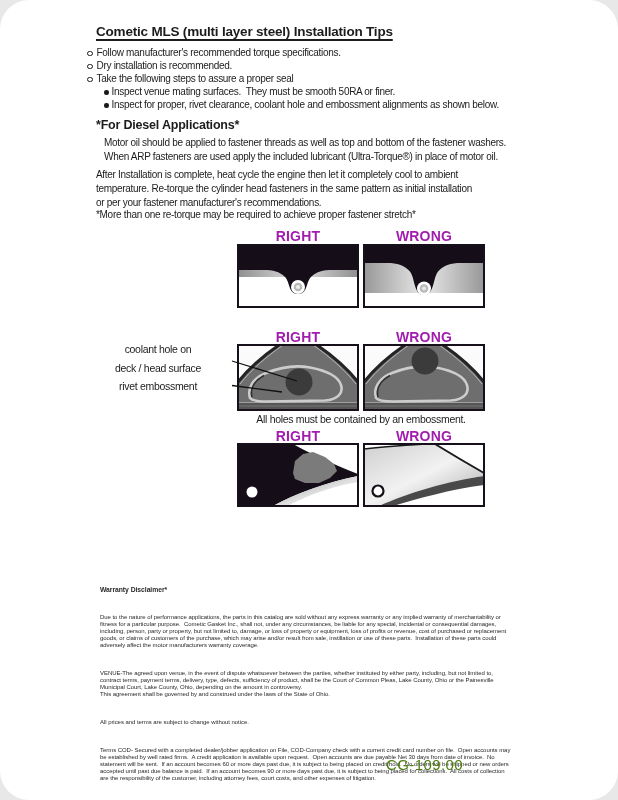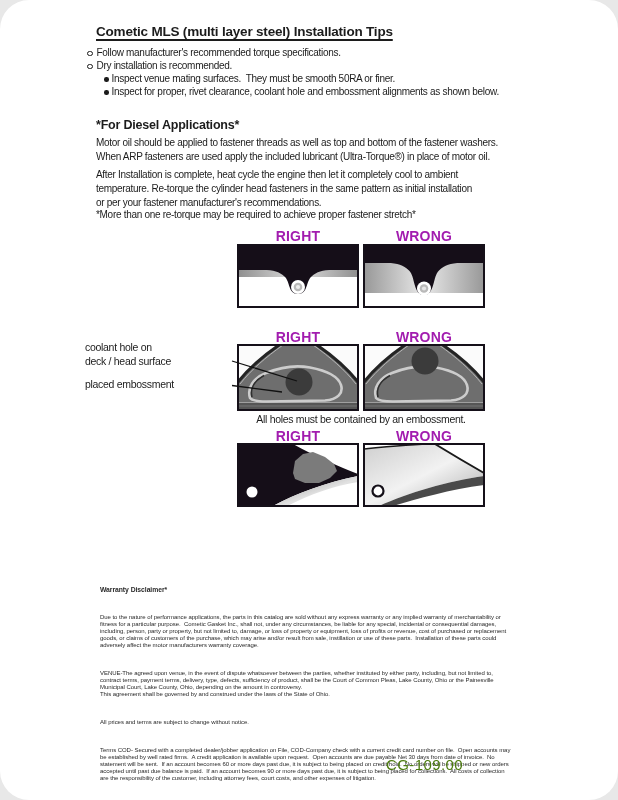--- a/index.html
+++ b/index.html
@@ -18,21 +18,21 @@
   .tip-row{display:flex;align-items:baseline;height:13px;white-space:pre;}
   .tip-row.sub{padding-left:17px;}
   .cmark{width:3.5px;height:3.5px;border:1px solid #1b1b1b;border-radius:50%;
     display:inline-block;margin-right:4px;flex:0 0 auto;align-self:center;}
   .dmark{width:4.5px;height:4.5px;background:#1b1b1b;border-radius:50%;
     display:inline-block;margin-right:3px;flex:0 0 auto;align-self:center;}
   .h2{font-size:12.5px;font-weight:bold;letter-spacing:-0.2px;white-space:pre;}
   .body-par{font-size:10px;letter-spacing:-0.3px;line-height:14px;white-space:pre;}
   .rw-label{font-size:14px;font-weight:bold;letter-spacing:0.2px;text-align:center;width:122px;color:#a21caf;}
   .caption{font-size:10.5px;letter-spacing:-0.3px;line-height:12.5px;white-space:pre;}
-  .side-label{font-size:10.5px;letter-spacing:-0.3px;line-height:14px;text-align:left;width:146px;white-space:pre;}
+  .side-label{font-size:10.5px;letter-spacing:-0.3px;line-height:19px;text-align:center;width:146px;white-space:pre;}
   .fineprint{font-size:6px;line-height:7px;letter-spacing:-0.05px;color:#2a2a2a;white-space:pre;}
   .fine-head{font-size:6.8px;font-weight:bold;margin-bottom:7px;white-space:pre;}
   .fine-par{margin-bottom:7px;}
   .partnum{font-size:15px;letter-spacing:0.4px;color:#4d7c0f;white-space:pre;}
   svg{display:block;}
 </style>
 </head>
 <body>
 
 <div class="page">
@@ -41,32 +41,36 @@
 
   <div class="abs tips" style="left:87px;top:47px;">
     <div class="tip-row">
       <span class="cmark"></span>
       <span>Follow manufacturer's recommended torque specifications.</span>
     </div>
     <div class="tip-row">
       <span class="cmark"></span>
       <span>Dry installation is recommended.</span>
     </div>
+    <div class="tip-row">
+      <span class="cmark"></span>
+      <span>Take the following steps to assure a proper seal</span>
+    </div>
     <div class="tip-row sub">
       <span class="dmark"></span>
       <span>Inspect venue mating surfaces.  They must be smooth 50RA or finer.</span>
     </div>
     <div class="tip-row sub">
       <span class="dmark"></span>
       <span>Inspect for proper, rivet clearance, coolant hole and embossment alignments as shown below.</span>
     </div>
   </div>
 
   <div class="abs h2" style="left:96px;top:118px;">*For Diesel Applications*</div>
-  <div class="abs body-par" style="left:96px;top:136px;">Motor oil should be applied to fastener threads as well as top and bottom of the fastener washers.
+  <div class="abs body-par" style="left:104px;top:136px;">Motor oil should be applied to fastener threads as well as top and bottom of the fastener washers.
 When ARP fasteners are used apply the included lubricant (Ultra-Torque®) in place of motor oil.</div>
   <div class="abs body-par" style="left:96px;top:168px;">After Installation is complete, heat cycle the engine then let it completely cool to ambient
 temperature. Re-torque the cylinder head fasteners in the same pattern as initial installation
 or per your fastener manufacturer's recommendations.</div>
   <div class="abs body-par" style="left:96px;top:208px;">*More than one re-torque may be required to achieve proper fastener stretch*</div>
 
   <div class="abs rw-label" style="left:237px;top:228px;">RIGHT</div>
   <div class="abs rw-label" style="left:363px;top:228px;">WRONG</div>
 
   <svg class="abs" style="left:237px;top:244px;" width="122" height="64" viewBox="0 0 122 64">
@@ -103,21 +107,21 @@
     <circle cx="61" cy="44.5" r="2.1" fill="#e6e6e6"></circle>
     <rect x="1" y="1" width="120" height="62" fill="none" stroke="#151019" stroke-width="2"></rect>
   </svg>
 
 
   <div class="abs rw-label" style="left:237px;top:329px;">RIGHT</div>
   <div class="abs rw-label" style="left:363px;top:329px;">WRONG</div>
 
   <div class="abs side-label" style="left:85px;top:340px;">coolant hole on
 deck / head surface</div>
-  <div class="abs side-label" style="left:85px;top:377px;">placed embossment</div>
+  <div class="abs side-label" style="left:85px;top:377px;">rivet embossment</div>
 
   <svg class="abs" style="left:237px;top:344px;" width="122" height="67" viewBox="0 0 122 67">
     <rect x="0" y="0" width="122" height="67" fill="#6e6e6e"></rect>
     <rect x="1" y="59" width="120" height="7" fill="#565656"></rect>
     <line x1="1" y1="58.5" x2="121" y2="58.5" stroke="#9f9f9f" stroke-width="1"></line>
     <line x1="1" y1="62" x2="121" y2="62" stroke="#7d7d7d" stroke-width="0.8"></line>
     <path d="M1,1 H42 C26,12 12,24 1,38 Z" fill="#fbfbfb"></path>
     <path d="M42,1 C26,12 12,24 1,38" stroke="#242424" stroke-width="3" fill="none"></path>
     <path d="M46,1 C29,13 14,26 3,40" stroke="#b5b5b5" stroke-width="1" fill="none"></path>
     <path d="M121,1 H80 C96,12 110,24 121,38 Z" fill="#fbfbfb"></path>

